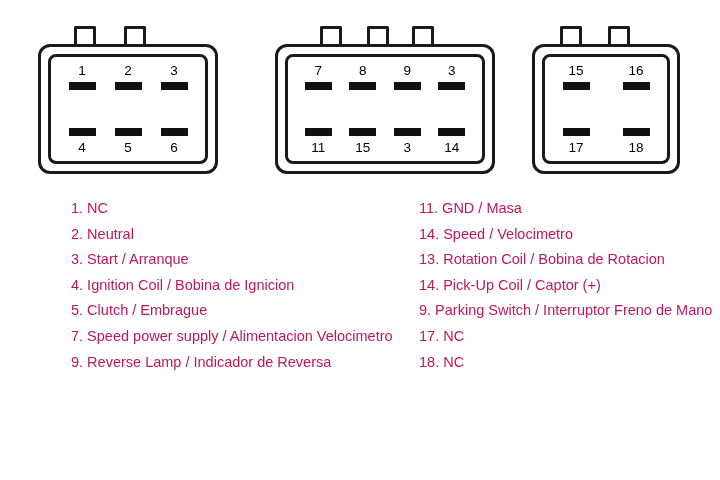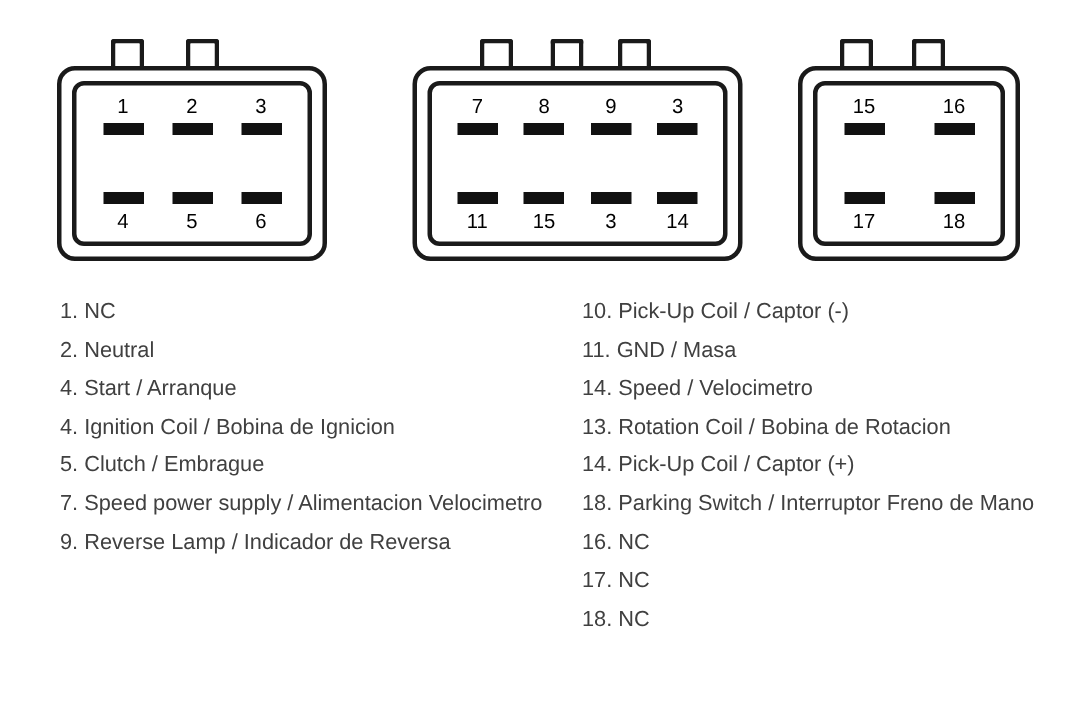--- a/index.html
+++ b/index.html
@@ -95,22 +95,23 @@
   }
   .legend-col {
     position: absolute;
     top: 0;
   }
   .legend-col.left { left: 40px; }
   .legend-col.right { left: 388px; }
   .legend-item {
     font-size: 14.5px;
     line-height: 25.6px;
-    color: #404040;
+    color: #be185d;
     white-space: nowrap;
+    margin-left: 31px;
   }
 </style>
 </head>
 <body>
 
 <div id="connectors">
 
   <div class="connector" style="left:38px; width:180px;">
     <div class="tabs">
       <div class="tab" style="left:36px;"></div>
@@ -228,30 +229,28 @@
       </div>
     </div>
   </div>
 
 </div>
 
 <div id="legend">
   <div class="legend-col left">
     <div class="legend-item">1. NC</div>
     <div class="legend-item">2. Neutral</div>
-    <div class="legend-item">4. Start / Arranque</div>
+    <div class="legend-item">3. Start / Arranque</div>
     <div class="legend-item">4. Ignition Coil / Bobina de Ignicion</div>
     <div class="legend-item">5. Clutch / Embrague</div>
     <div class="legend-item">7. Speed power supply / Alimentacion Velocimetro</div>
     <div class="legend-item">9. Reverse Lamp / Indicador de Reversa</div>
   </div>
   <div class="legend-col right">
-    <div class="legend-item">10. Pick-Up Coil / Captor (-)</div>
     <div class="legend-item">11. GND / Masa</div>
     <div class="legend-item">14. Speed / Velocimetro</div>
     <div class="legend-item">13. Rotation Coil / Bobina de Rotacion</div>
     <div class="legend-item">14. Pick-Up Coil / Captor (+)</div>
-    <div class="legend-item">18. Parking Switch / Interruptor Freno de Mano</div>
-    <div class="legend-item">16. NC</div>
+    <div class="legend-item">9. Parking Switch / Interruptor Freno de Mano</div>
     <div class="legend-item">17. NC</div>
     <div class="legend-item">18. NC</div>
   </div>
 </div>
 
 </body></html>

